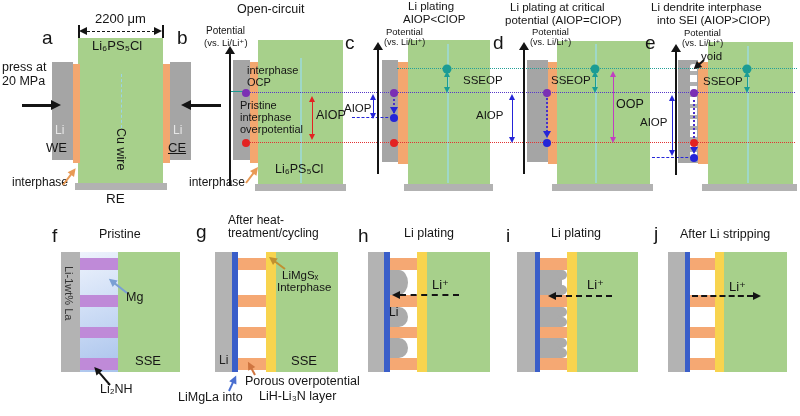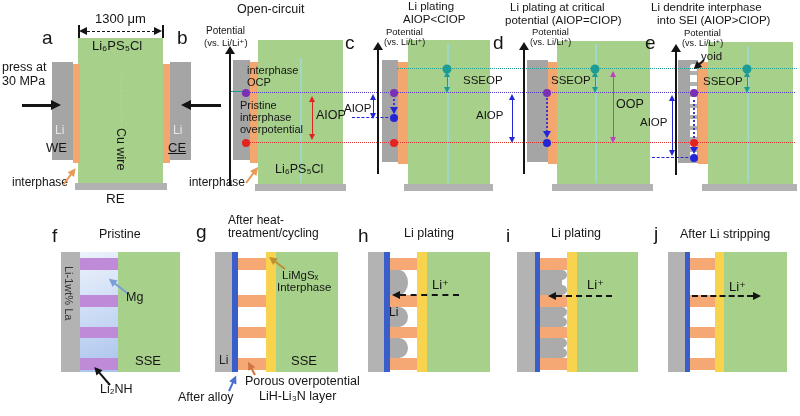--- a/index.html
+++ b/index.html
@@ -58,25 +58,25 @@
     <div class="blk egray" style="left:170px;top:62px;width:21px;height:98px;"></div>
     <div class="blk bar" style="left:75px;top:183px;width:92px;height:7px;"></div>
     <div class="cud" style="left:121px;top:74px;height:54px;"></div>
     <div class="t vtxt" style="left:114px;top:128px;font-size:12.5px;">Cu wire</div>
 
     <div class="tick" style="left:78px;top:25px;height:13px;"></div>
     <div class="tick" style="left:162px;top:25px;height:13px;"></div>
     <div class="hl" style="left:82px;top:30.5px;width:78px;border-top:1.6px dashed #141414;"></div>
     <div class="dhl" style="left:79px;top:27px;"></div>
     <div class="dhr" style="left:154px;top:27px;"></div>
-    <div class="t" style="left:95px;top:12px;font-size:13px;">1300 μm</div>
+    <div class="t" style="left:95px;top:12px;font-size:13px;">2200 μm</div>
     <div class="t" style="left:42px;top:28px;font-size:19px;">a</div>
     <div class="t" style="left:92px;top:39px;font-size:13px;">Li₆PS₅Cl</div>
     <div class="t" style="left:2px;top:61px;font-size:12.5px;">press at</div>
-    <div class="t" style="left:2px;top:75px;font-size:12.5px;">30 MPa</div>
+    <div class="t" style="left:2px;top:75px;font-size:12.5px;">20 MPa</div>
     <div class="hsolid" style="left:22px;top:104px;width:30px;height:2.6px;"></div>
     <div class="ahr" style="left:51px;top:100px;"></div>
     <div class="hsolid" style="left:191px;top:104px;width:30px;height:2.6px;"></div>
     <div class="ahl" style="left:181px;top:100px;"></div>
     <div class="t" style="left:55px;top:124px;font-size:12px;color:#e6e6e6;">Li</div>
     <div class="t" style="left:46px;top:141px;font-size:13px;">WE</div>
     <div class="t" style="left:173px;top:124px;font-size:12px;color:#e6e6e6;">Li</div>
     <div class="t" style="left:168px;top:141px;font-size:13px;text-decoration:underline;">CE</div>
     <div class="t" style="left:12px;top:176px;font-size:12px;">interphase</div>
     <div class="pa" style="--c:#e89a55;left:63px;top:184px;width:14px;transform:rotate(-53deg);"></div>
@@ -244,21 +244,21 @@
     <div class="obar" style="left:238px;top:295px;width:28px;height:12px;"></div>
     <div class="obar" style="left:238px;top:327px;width:28px;height:11px;"></div>
     <div class="obar" style="left:238px;top:358px;width:28px;height:12px;"></div>
     <div class="blk yellow" style="left:266px;top:252px;width:10px;height:120px;"></div>
     <div class="blk green" style="left:276px;top:252px;width:62px;height:120px;"></div>
     <div class="t" style="left:282px;top:269px;font-size:11.5px;">LiMgSₓ</div>
     <div class="t" style="left:277px;top:281px;font-size:11.5px;">Interphase</div>
     <div class="pa" style="--c:#c09030;left:285px;top:268px;width:13px;transform:rotate(-143deg);"></div>
     <div class="t" style="left:219px;top:354px;font-size:12px;color:#222;">Li</div>
     <div class="t" style="left:291px;top:354px;font-size:13px;">SSE</div>
-    <div class="t" style="left:178px;top:391px;font-size:12.5px;">After alloy</div>
+    <div class="t" style="left:178px;top:391px;font-size:12.5px;">LiMgLa into</div>
     <div class="pa" style="--c:#4a6fd0;left:229px;top:390px;width:10px;transform:rotate(-65deg);"></div>
     <div class="t" style="left:245px;top:375px;font-size:12.5px;">Porous overpotential</div>
     <div class="t" style="left:259px;top:390px;font-size:12.5px;">LiH-Li₃N layer</div>
     <div class="pa" style="--c:#cf7540;left:255px;top:374px;width:8px;transform:rotate(-118deg);"></div>
   </div>
 
   <div>
     <div class="t" style="left:358px;top:226px;font-size:19px;">h</div>
     <div class="t" style="left:404px;top:227px;font-size:12.5px;">Li plating</div>
     <div class="blk egray" style="left:368px;top:252px;width:16px;height:120px;background:#b3b3b3;"></div>

